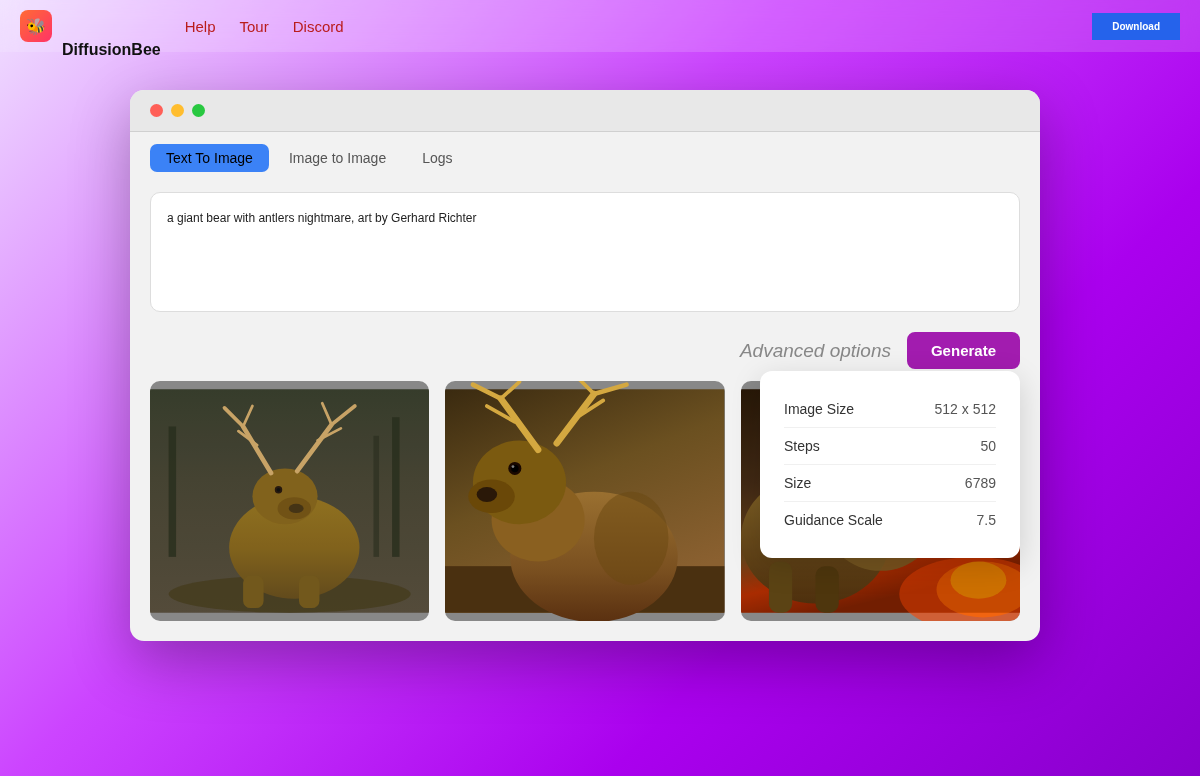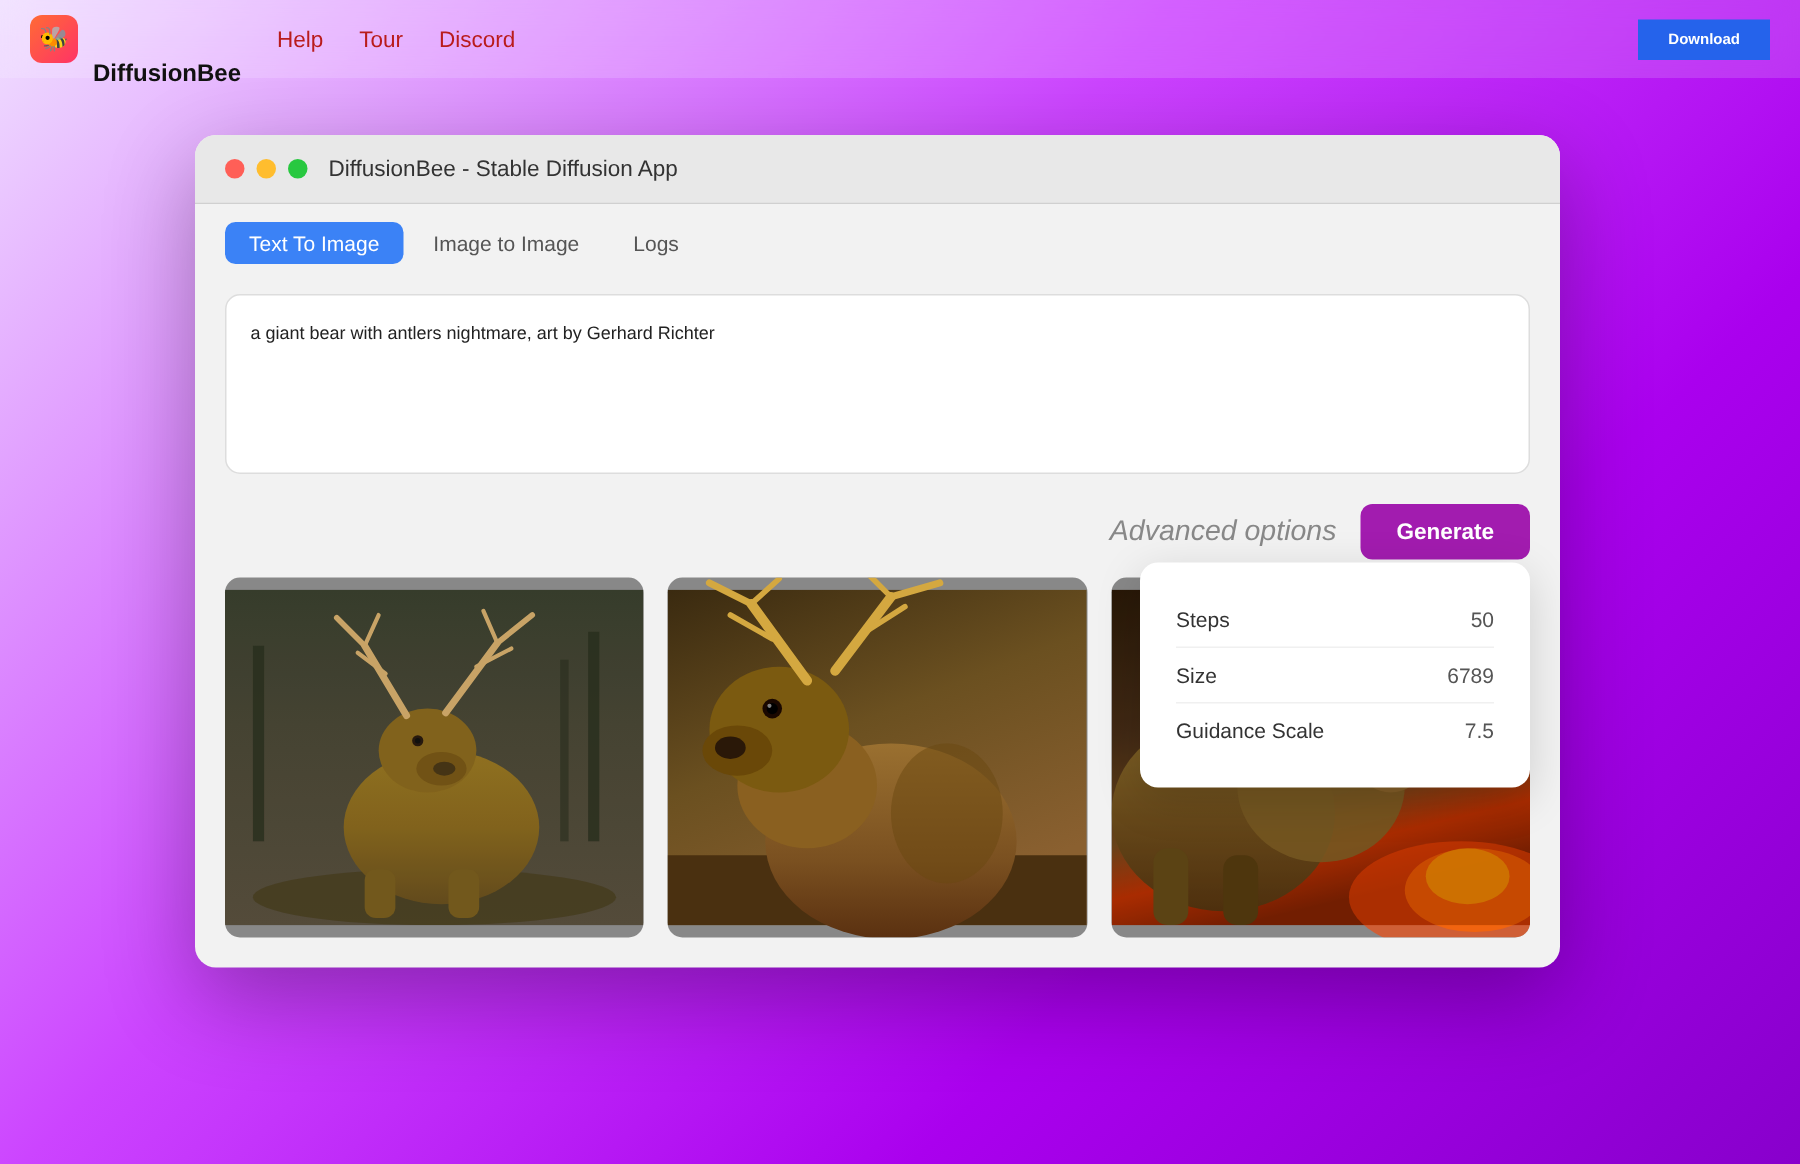--- a/index.html
+++ b/index.html
@@ -115,21 +115,21 @@
     }
     .tab {
       padding: 6px 16px;
       border-radius: 7px;
       font-size: 14px;
       cursor: pointer;
       color: #555;
     }
     .tab.active {
       background: #3b82f6;
-      color: #ffffff;
+      color: #000000;
       font-weight: 500;
     }
 
     
     .prompt-area {
       margin: 8px 20px;
       background: white;
       border-radius: 10px;
       border: 1px solid #ddd;
       padding: 16px;
@@ -234,21 +234,20 @@
 </nav>
 
 <div class="app-window">
 
   <div class="window-titlebar">
     <div class="traffic-lights">
       <div class="traffic-light tl-red"></div>
       <div class="traffic-light tl-yellow"></div>
       <div class="traffic-light tl-green"></div>
     </div>
-    <span class="window-title">DiffusionBee - Stable Diffusion App</span>
   </div>
 
   <div class="tabs-bar">
     <div class="tab active">Text To Image</div>
     <div class="tab">Image to Image</div>
     <div class="tab">Logs</div>
   </div>
 
   <div class="prompt-area">
     <div class="prompt-text">a giant bear with antlers nightmare, art by Gerhard Richter</div>
@@ -384,20 +383,24 @@
         <rect x="30" y="185" width="25" height="55" rx="10" fill="#6B5018"></rect>
         <rect x="80" y="190" width="25" height="50" rx="10" fill="#5a4010"></rect>
 
         <ellipse cx="200" cy="130" rx="20" ry="15" fill="#9a7030"></ellipse>
 
         <rect width="300" height="240" fill="rgba(30,15,5,0.2)"></rect>
       </svg>
     </div>
 
     <div class="advanced-popup">
+      <div class="popup-row">
+        <span class="popup-label">Image Size</span>
+        <span class="popup-value">512 x 512</span>
+      </div>
       <div class="popup-row">
         <span class="popup-label">Steps</span>
         <span class="popup-value">50</span>
       </div>
       <div class="popup-row">
         <span class="popup-label">Size</span>
         <span class="popup-value">6789</span>
       </div>
       <div class="popup-row">
         <span class="popup-label">Guidance Scale</span>

